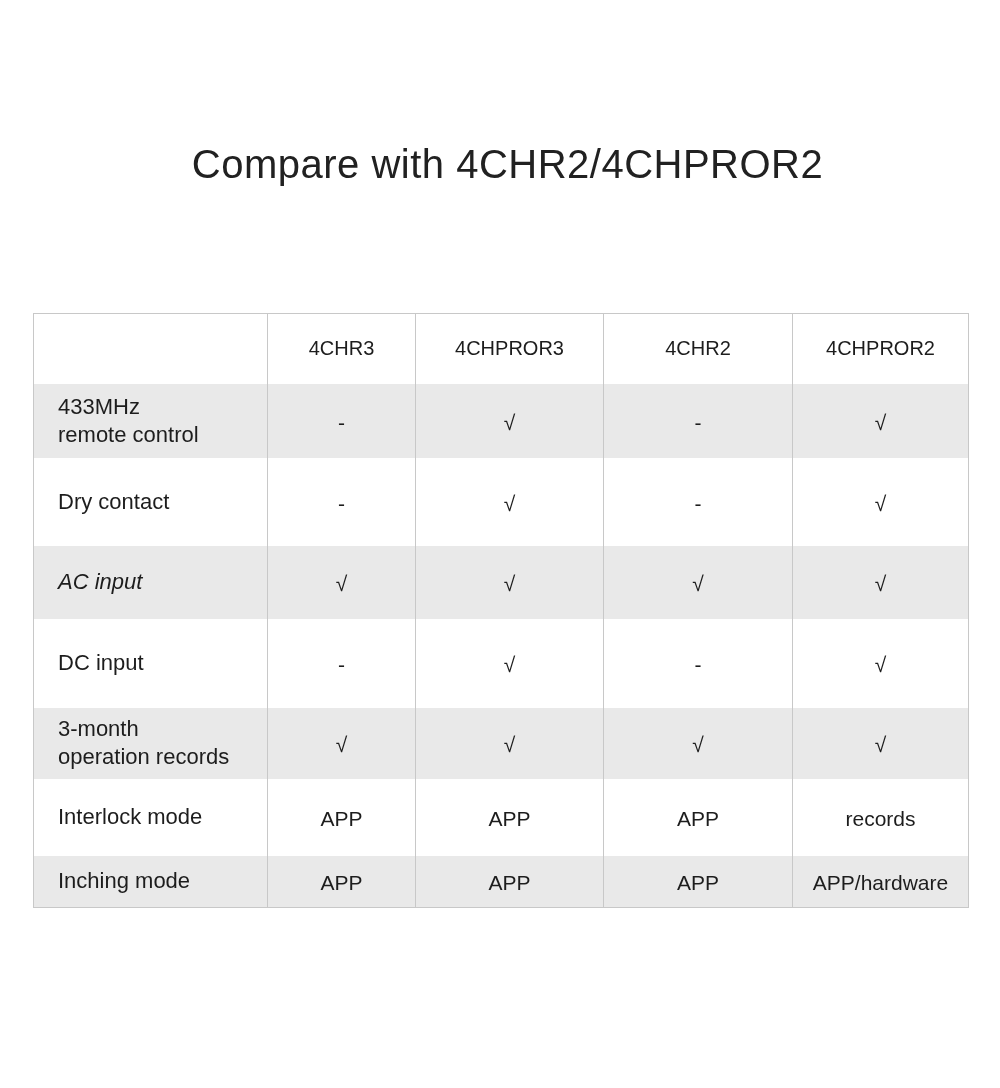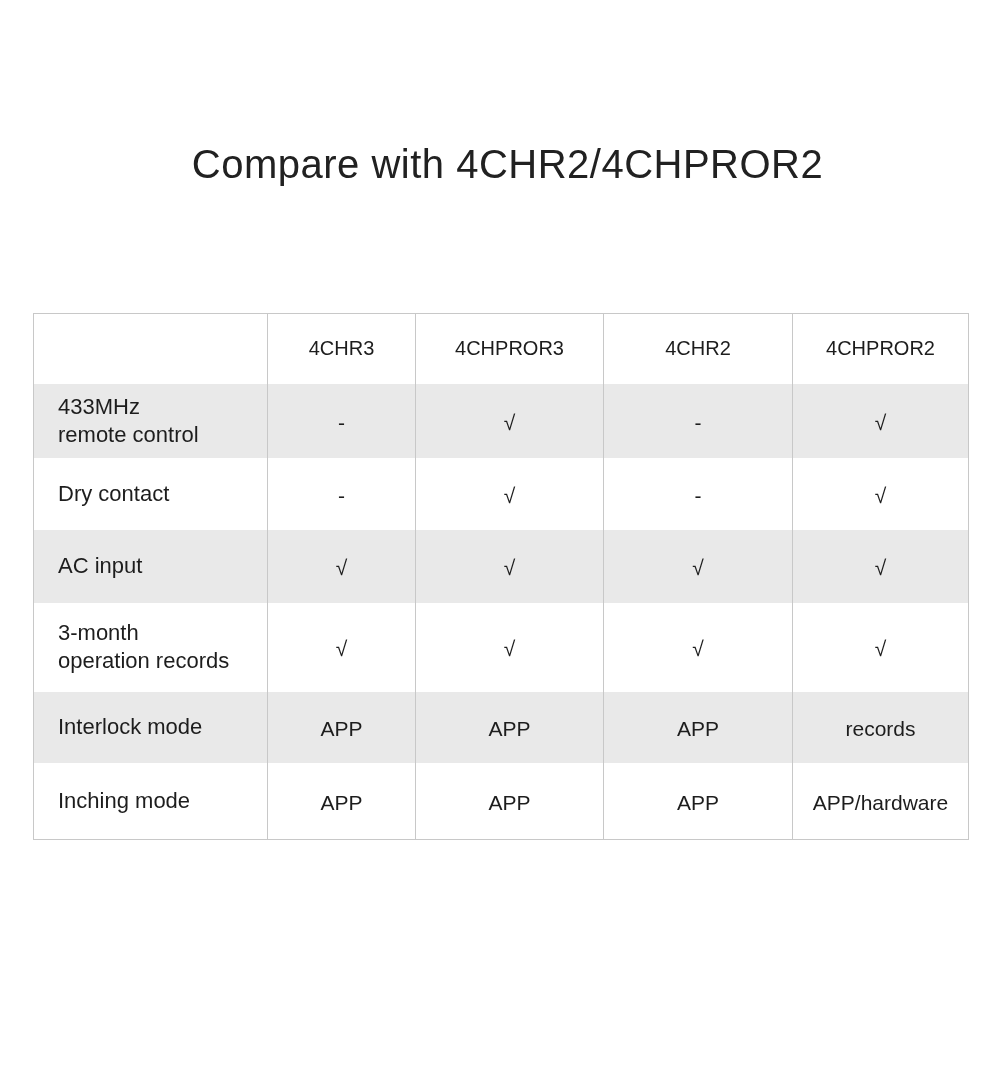--- a/index.html
+++ b/index.html
@@ -44,22 +44,22 @@
     padding: 0;
     font-weight: 400;
     vertical-align: middle;
   }
   .compare-table th:first-child,
   .compare-table td:first-child {
     border-left: none;
   }
   .compare-table thead tr { height: 70px; }
   .compare-table tbody tr:nth-child(1) { height: 74px; }
-  .compare-table tbody tr:nth-child(2) { height: 72px; }
-  .compare-table tbody tr:nth-child(3) { height: 73px; }
+  .compare-table tbody tr:nth-child(2) { height: 88px; }
+  .compare-table tbody tr:nth-child(3) { height: 73px; font-style: italic; }
   .compare-table tbody tr:nth-child(4) { height: 89px; }
   .compare-table tbody tr:nth-child(5) { height: 71px; border-radius: 11px; }
   .compare-table tbody tr:nth-child(6) { height: 77px; }
   .compare-table tbody tr:nth-child(7) { height: 52px; }
   .compare-table tbody tr:nth-child(odd) { background: #e9e9e9; }
   .compare-table th {
     font-size: 20px;
     text-align: center;
     color: #1d1d1d;
   }
@@ -116,20 +116,27 @@
       <td class="cell-value">√</td>
     </tr>
     <tr>
       <td class="row-label">AC input</td>
       <td class="cell-value">√</td>
       <td class="cell-value">√</td>
       <td class="cell-value">√</td>
       <td class="cell-value">√</td>
     </tr>
     <tr>
+      <td class="row-label">DC input</td>
+      <td class="cell-value">-</td>
+      <td class="cell-value">√</td>
+      <td class="cell-value">-</td>
+      <td class="cell-value">√</td>
+    </tr>
+    <tr>
       <td class="row-label">3-month
 operation records</td>
       <td class="cell-value">√</td>
       <td class="cell-value">√</td>
       <td class="cell-value">√</td>
       <td class="cell-value">√</td>
     </tr>
     <tr>
       <td class="row-label">Interlock mode</td>
       <td class="cell-value">APP</td>

